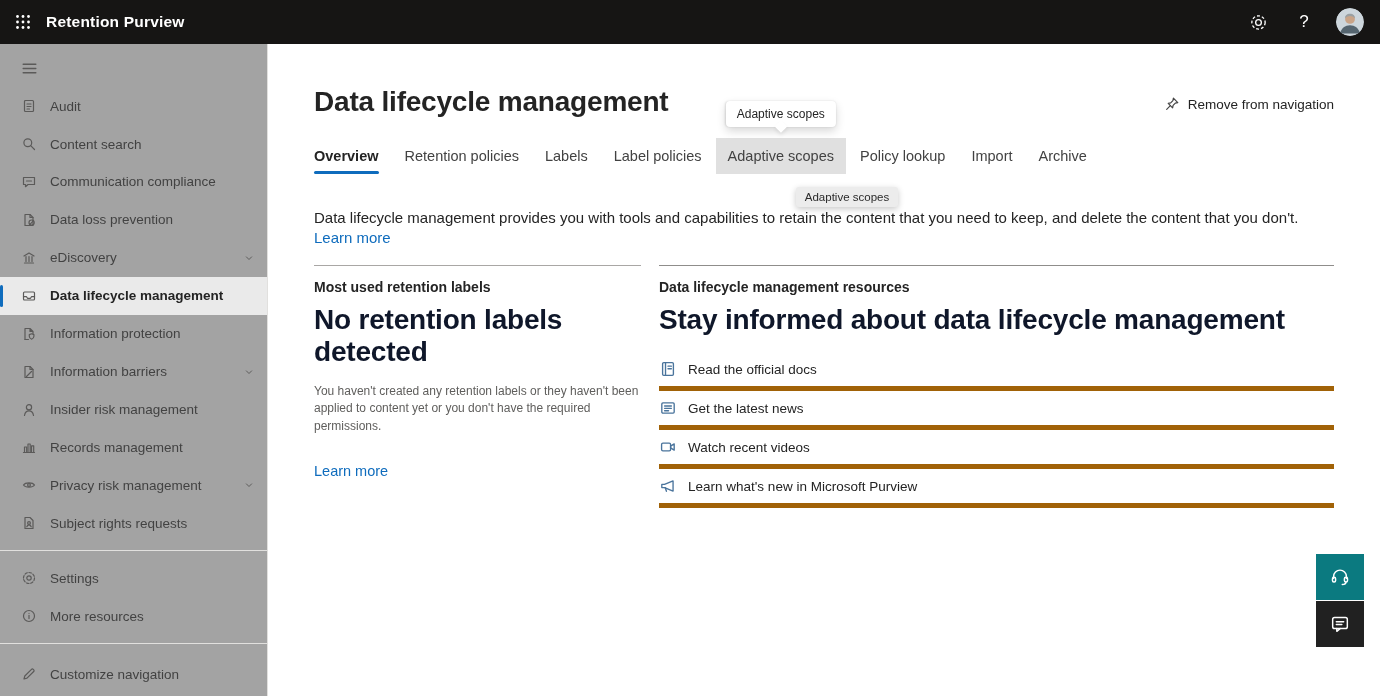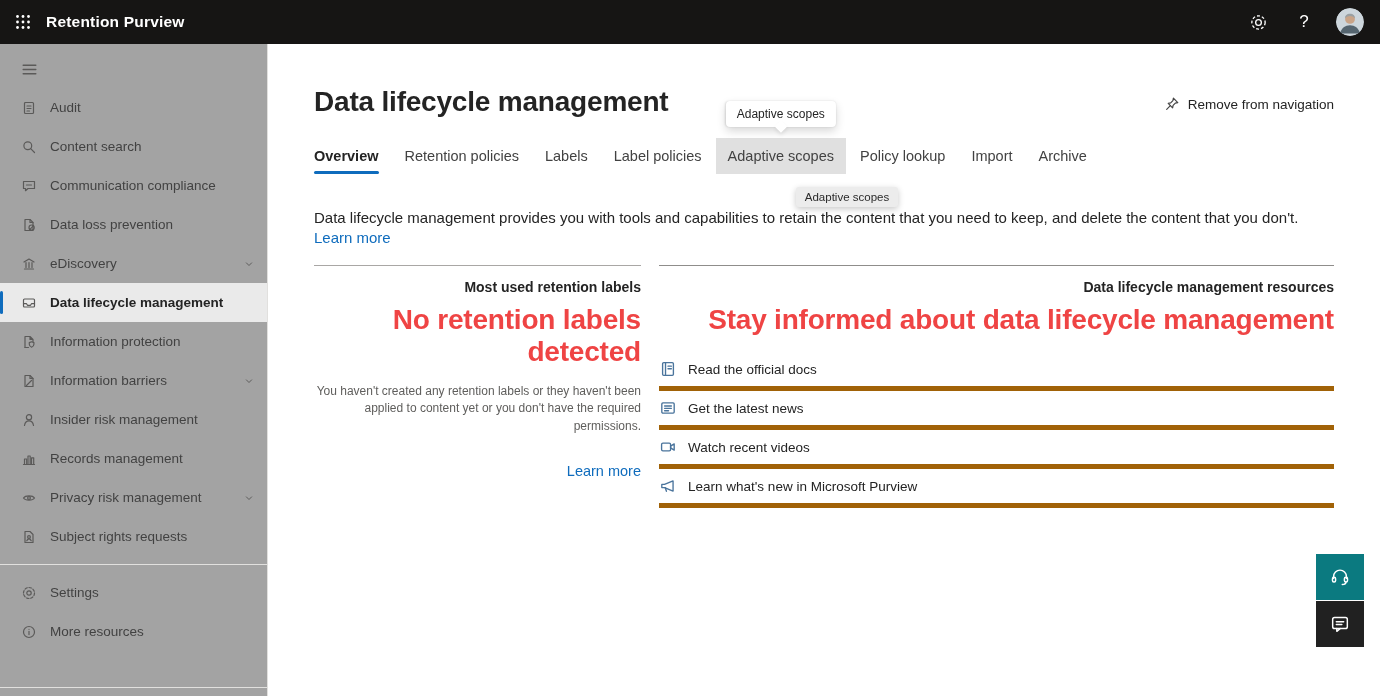--- a/index.html
+++ b/index.html
@@ -54,25 +54,25 @@
     box-shadow: 0 4px 10px rgba(0,0,0,.16), 0 0 2px rgba(0,0,0,.12); z-index: 50; }
   .callout::after { content: ""; position: absolute; left: 50%; bottom: -4px; width: 9px; height: 9px;
     background: #fff; transform: translateX(-50%) rotate(45deg); box-shadow: 2px 2px 4px rgba(0,0,0,.08); }
   .hover-tip { position: absolute; top: calc(100% + 13px); left: calc(50% + 15px);
     background: #ececec; padding: 4px 9px; border-radius: 3px; font-size: 11.5px; color: #2b2b2b; white-space: nowrap;
     box-shadow: 0 2px 6px rgba(0,0,0,.22); z-index: 50; }
 
   .desc { margin-top: 34px; font-size: 15px; line-height: 1.35; color: #242424; max-width: 1024px; }
   a.link { color: var(--accent, #0f6cbd); text-decoration: none; cursor: pointer; margin-top: 28px; }
 
-  .columns { display: flex; gap: 18px; margin-top: 16px; text-align: right; }
+  .columns { display: flex; gap: 18px; margin-top: 16px; }
   .col-left { width: 327px; flex: none; border-top: 1px solid #a9a7a5; padding-top: 13px; }
   .col-right { flex: 1; border-top: 1px solid #8f8d8b; padding-top: 13px; }
   .panel-header { font-size: 14px; font-weight: 700; color: #242424; }
-  .panel-title { font-size: 28px; font-weight: 700; color: #ef4444; margin-top: 9px; line-height: 1.17; letter-spacing: -.2px; }
+  .panel-title { font-size: 28px; font-weight: 700; color: #0f172a; margin-top: 9px; line-height: 1.17; letter-spacing: -.2px; }
   .panel-body { font-size: 12px; color: #5f5e5c; line-height: 1.45; margin-top: 14px; }
   .panel-link { display: inline-block; margin-top: 74px; font-size: 14.5px; }
 
   .res-list { margin-top: 16px; }
   .res-row { height: 39px; display: flex; align-items: center; gap: 11px; border-bottom: 5px solid #a16207;
     font-size: 13.5px; color: #242424; cursor: pointer; }
   .res-icon { width: 18px; height: 18px; fill: none; stroke: #4a749c; stroke-width: 1.2;
     stroke-linecap: round; stroke-linejoin: round; flex: none; }
   .unpin16 { width: 16px; height: 16px; fill: none; stroke: #464646; stroke-width: 1.2;
     stroke-linecap: round; stroke-linejoin: round; }
@@ -245,20 +245,26 @@
     <svg class="icon16" viewBox="0 0 16 16">
       <circle cx="8" cy="8" r="5.5"></circle>
         <path d="M8 7.4v3.2"></path>
         <circle cx="8" cy="5.3" r="0.6" fill="#5b5a59" stroke="none"></circle>
     </svg>
     <span>More resources</span>
   </div>
 
   <div class="sidebar-bottom">
     <div class="nav-divider"></div>
+    <div class="nav-item" style="height:44px">
+      <svg class="icon16" viewBox="0 0 16 16">
+        <path d="M3 13l.8-3 6.7-6.7a1.2 1.2 0 0 1 1.7 0l.5.5a1.2 1.2 0 0 1 0 1.7L6 12.2 3 13z"></path>
+      </svg>
+      <span>Customize navigation</span>
+    </div>
   </div>
 </nav>
 
 <main class="main">
   <div class="page-header">
     <h1 class="page-title">Data lifecycle management</h1>
     <button class="remove-nav-btn">
       <svg class="unpin16" viewBox="0 0 16 16">
         <path d="M9.4 2.2l4.4 4.4-2.5.5-2.2 2.2-.5 2.5-4.4-4.4 2.5-.5 2.2-2.2.5-2.5z"></path>
         <path d="M6.3 9.7l-3.6 3.6"></path>

